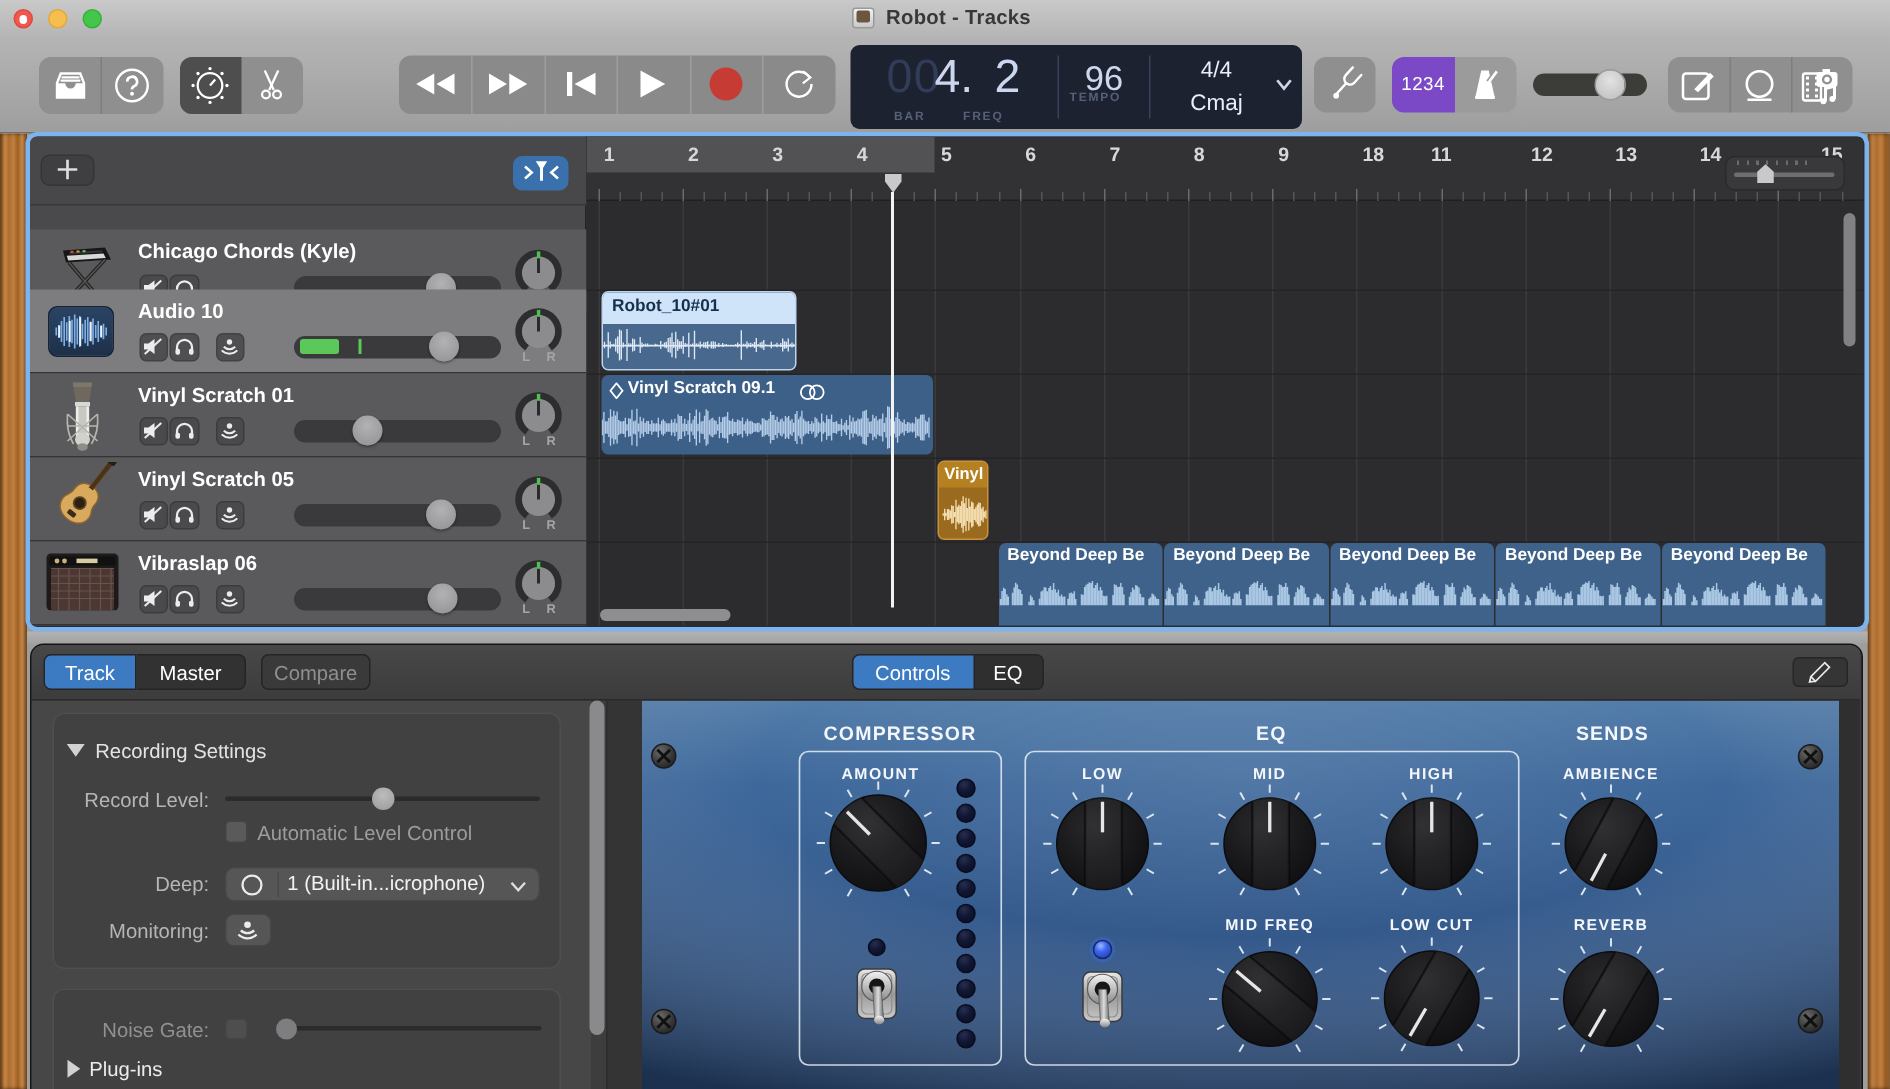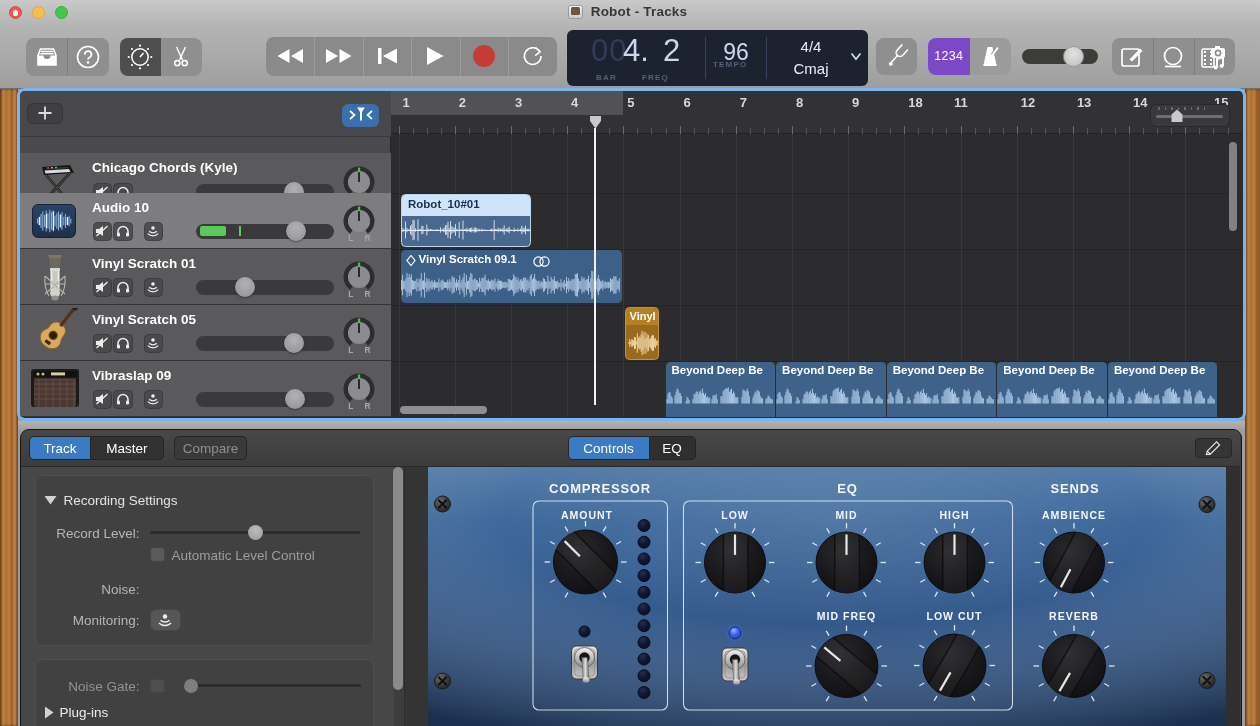--- a/index.html
+++ b/index.html
@@ -387,21 +387,21 @@
         <div class="abs trow" style="top:269.5px">
           <svg width="52" height="40" viewBox="0 0 52 40" style="position:absolute;left:9px;top:6px">
 <rect x="2" y="2" width="48" height="38" rx="3" fill="#1d1b1a"></rect>
 <rect x="5" y="12" width="42" height="28" rx="2" fill="#4b3833"></rect>
 <path d="M5 12 h42 M5 17 h42 M5 22 h42 M5 27 h42 M5 32 h42 M10 12 v28 M17 12 v28 M24 12 v28 M31 12 v28 M38 12 v28 M45 12 v28" stroke="#6b534b" stroke-width=".8"></path>
 <rect x="4" y="4" width="44" height="6" rx="1" fill="#111"></rect>
 <circle cx="9" cy="7" r="1.6" fill="#c9b37a"></circle>
             <circle cx="14" cy="7" r="1.6" fill="#c9b37a"></circle>
 <rect x="22" y="5.4" width="14" height="3" fill="#d8cba0"></rect>
           </svg>
-          <div class="tname">Vibraslap 09</div>
+          <div class="tname">Vibraslap 06</div>
           <div class="sbtn" style="left:72.5px">
             <svg class="ticon" width="14" height="12" viewBox="0 0 14 12">
               <path d="M1 4 H4 L8 1 V11 L4 8 H1 Z" fill="#ececec"></path>
               <path d="M1.5 11 L12.5 1" stroke="#ececec" stroke-width="1.4"></path>
             </svg>
           </div>
           <div class="sbtn" style="left:93px">
             <svg class="ticon" width="13" height="12" viewBox="0 0 13 12">
               <path d="M1.5 11 V6.5 a5 5 0 0 1 10 0 V11" fill="none" stroke="#ececec" stroke-width="1.5"></path>
               <rect x="0.5" y="7.5" width="3" height="4" rx="1.2" fill="#ececec"></rect>
@@ -618,21 +618,31 @@
 <div class="box" style="top:192.5px;height:110px"></div>
 <svg class="abs" style="left:23px;top:28.5px" width="13" height="10" viewBox="0 0 13 10">
           <path d="M0.5 1 H12.5 L6.5 9.5 Z" fill="#d2d2d2"></path>
         </svg>
 <div class="abs" style="left:43px;top:26px;font-size:13.5px;color:#e3e3e3">Recording Settings</div>
 <div class="lab13" style="left:0px;top:59px;width:119px">Record Level:</div>
 <div class="slid" style="left:129px;top:64.5px;width:210px"></div>
 <div class="sknob" style="left:227.5px;top:58.5px;width:15px;height:15px"></div>
 <div class="cbox" style="left:129.5px;top:80.5px"></div>
 <div class="abs" style="left:151px;top:81px;font-size:13.5px;color:#9c9c9c">Automatic Level Control</div>
-<div class="lab13" style="left:0px;top:115.5px;width:119px">Noise:</div>
+<div class="lab13" style="left:0px;top:115.5px;width:119px">Deep:</div>
+<div class="abs" style="left:129px;top:111px;width:210px;height:23px;background:#565656;border:1px solid #474747;border-radius:6px">
+  <svg width="16" height="16" viewBox="0 0 16 16" style="position:absolute;left:9px;top:3px">
+            <circle cx="8" cy="8" r="6.3" fill="none" stroke="#ececec" stroke-width="1.5"></circle>
+          </svg>
+  <div style="position:absolute;left:34px;top:2px;bottom:2px;width:1px;background:#494949"></div>
+  <div style="position:absolute;left:41px;top:2.5px;font-size:13.5px;color:#f2f2f2">1&nbsp;(Built-in...icrophone)</div>
+  <svg width="11" height="8" viewBox="0 0 11 8" style="position:absolute;right:8px;top:8px">
+            <path d="M1 1.5 L5.5 6.5 L10 1.5" stroke="#ddd" stroke-width="1.6" fill="none"></path>
+          </svg>
+</div>
 <div class="lab13" style="left:0px;top:146px;width:119px">Monitoring:</div>
 <div class="abs" style="left:129px;top:142px;width:31px;height:22.5px;background:#565656;border:1px solid #474747;border-radius:6px">
           <svg class="ticon" width="17" height="14" viewBox="0 0 14 12">
             <circle cx="7" cy="3" r="1.9" fill="#ececec"></circle>
             <path d="M3.2 6.2 a5.3 5.3 0 0 0 7.6 0 M1.8 8.6 a7.3 7.3 0 0 0 10.4 0" stroke="#ececec" stroke-width="1.3" fill="none"></path>
           </svg>
         </div>
 <div class="lab13" style="left:0px;top:212px;width:119px;color:#919191">Noise Gate:</div>
 <div class="cbox" style="left:129.5px;top:212px;background:#4e4e4e"></div>
 <div class="slid" style="left:163px;top:217.5px;width:177px"></div>

